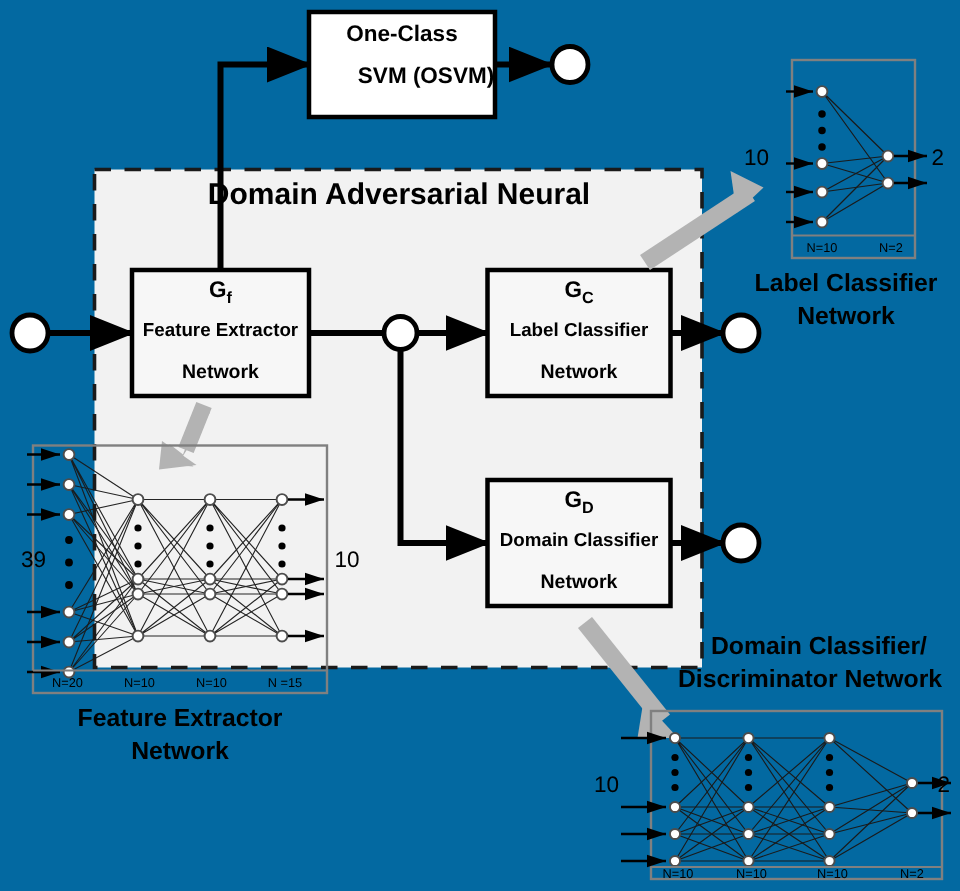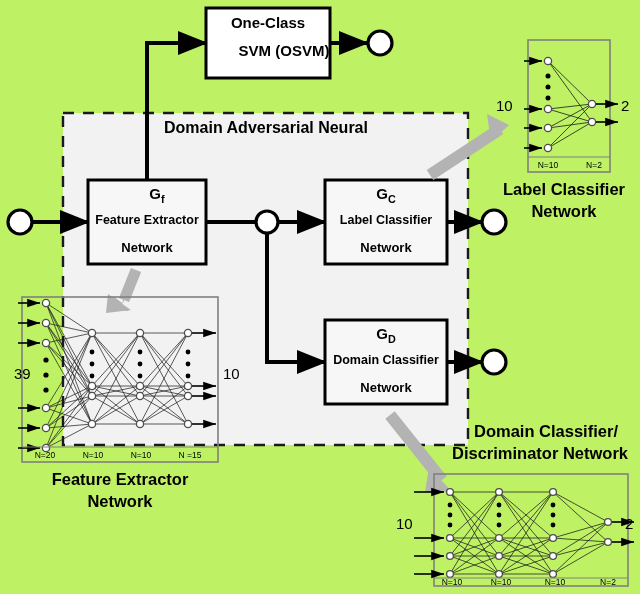--- a/index.html
+++ b/index.html
@@ -4,21 +4,21 @@
 <style>
   html, body {
     margin: 0;
     padding: 0;
     background: #ffffff;
   }
   #root {
     position: relative;
     width: 640px;
     height: 594px;
-    background: #bef264;
+    background: #0369a1;
     font-family: "Liberation Sans", sans-serif;
     overflow: hidden;
   }
   #svg-layer {
     position: absolute;
     left: 0;
     top: 0;
     width: 640px;
     height: 594px;
   }
@@ -34,21 +34,21 @@
   }
   .box-label {
     font-size: 13.5px;
     font-weight: bold;
   }
   .cap {
     font-size: 16.5px;
     font-weight: bold;
   }
   .dann-title {
-    font-size: 16px;
+    font-size: 20px;
     font-weight: bold;
   }
   .nlabel {
     font-size: 8.5px;
     font-weight: normal;
   }
   .iolabel {
     font-size: 15px;
     font-weight: normal;
   }
@@ -298,21 +298,21 @@
       </g>
       <line x1="434" y1="578" x2="628" y2="578" stroke="#808080" stroke-width="1.2"></line>
     </g>
   </svg>
 
   <div class="txt box-label ctr" style="left:268px; top:14px; font-size:15px;">One-Class</div>
   <div class="txt box-label ctr" style="left:268px; top:42px; font-size:15px;margin-left:16px;">SVM (OSVM)</div>
 
   <div class="txt dann-title ctr" style="left:266px; top:119px;">Domain Adversarial Neural</div>
 
-  <div class="txt ctr" style="left:157px; top:185px; font-size:15px; font-weight:bold;"><span>G</span><span class="sub">f</span></div>
+  <div class="txt ctr" style="left:147px; top:185px; font-size:15px; font-weight:bold;"><span>G</span><span class="sub">f</span></div>
   <div class="txt box-label ctr" style="left:147px; top:213px; font-size:12.5px;">Feature Extractor</div>
   <div class="txt box-label ctr" style="left:147px; top:240px; font-size:13px;">Network</div>
 
   <div class="txt ctr" style="left:386px; top:185px; font-size:15px; font-weight:bold;"><span>G</span><span class="sub">C</span></div>
   <div class="txt box-label ctr" style="left:386px; top:213px; font-size:12.5px;">Label Classifier</div>
   <div class="txt box-label ctr" style="left:386px; top:240px; font-size:13px;">Network</div>
 
   <div class="txt ctr" style="left:386px; top:325px; font-size:15px; font-weight:bold;"><span>G</span><span class="sub">D</span></div>
   <div class="txt box-label ctr" style="left:386px; top:353px; font-size:12.5px;">Domain Classifier</div>
   <div class="txt box-label ctr" style="left:386px; top:380px; font-size:13px;">Network</div>

